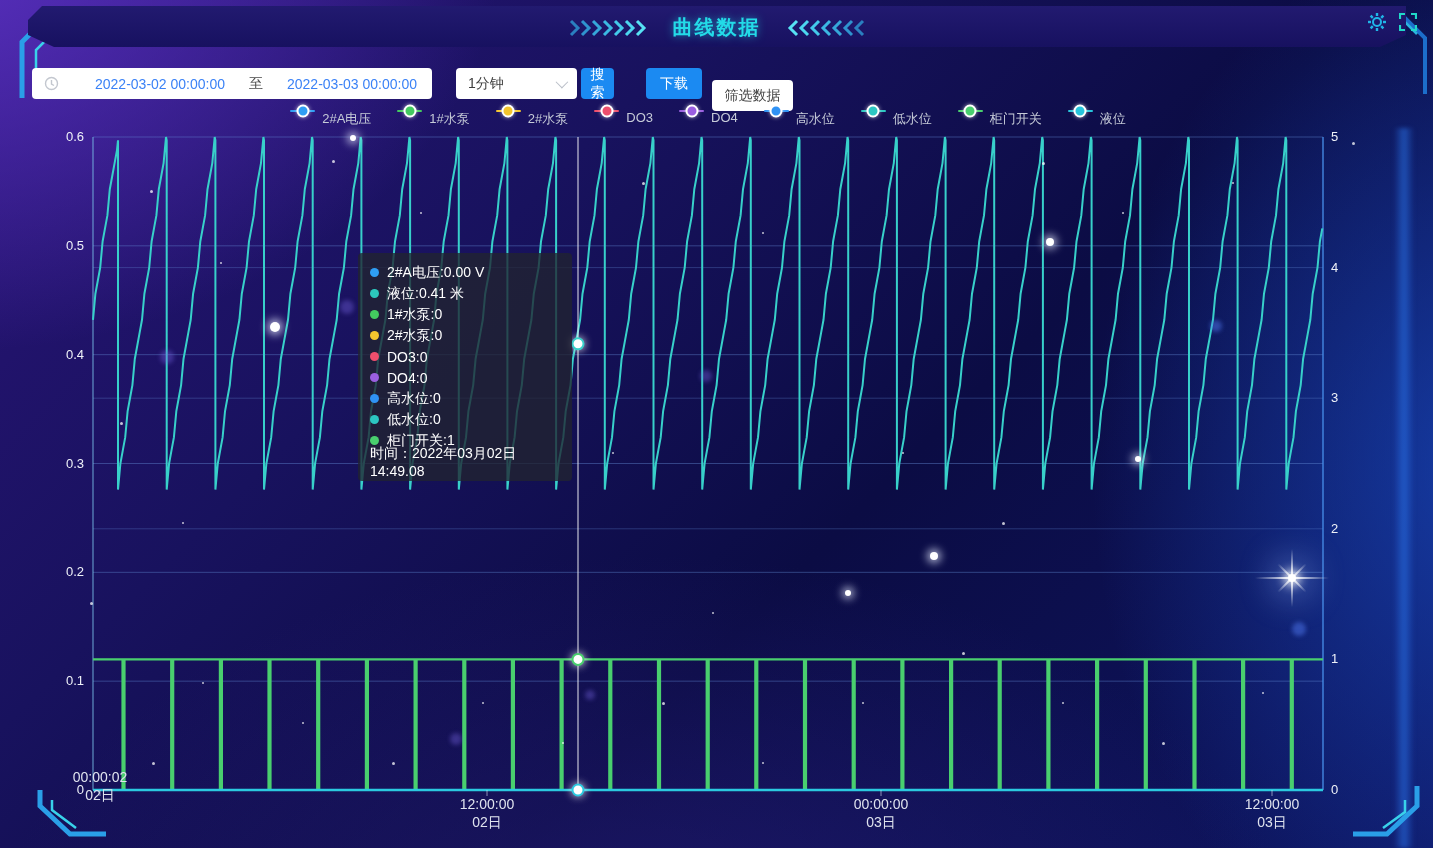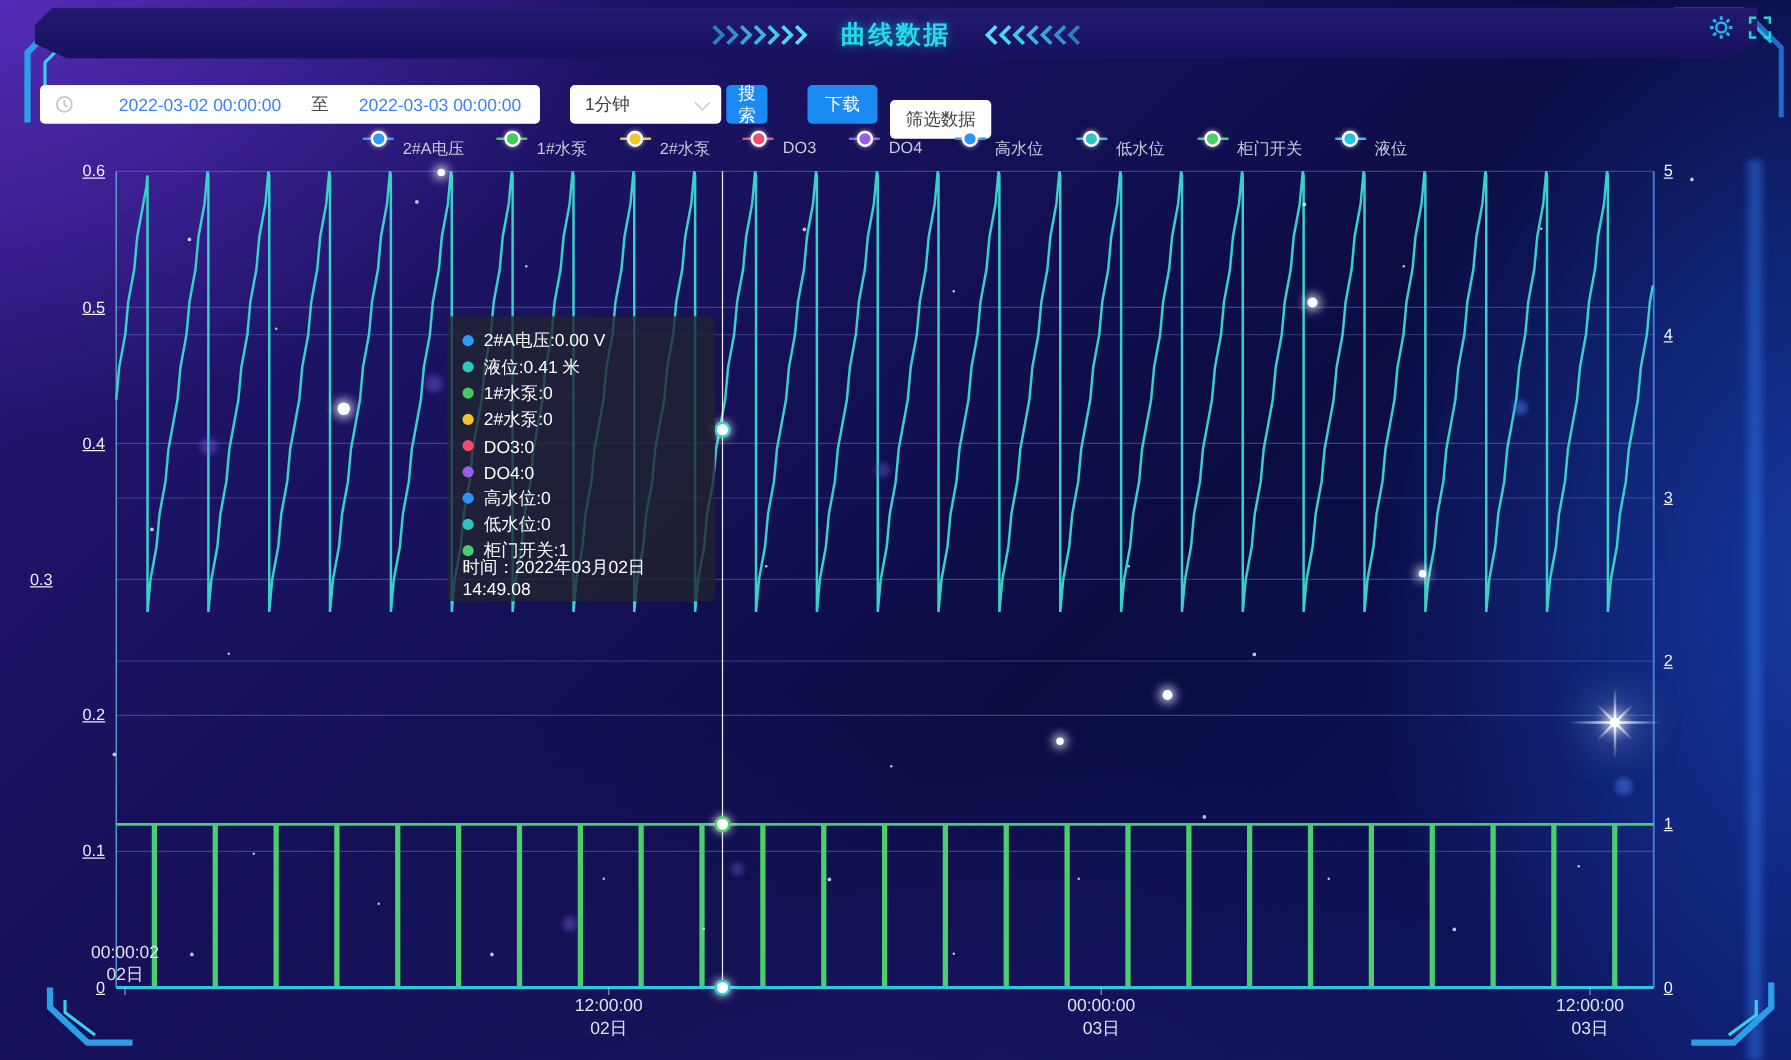--- a/index.html
+++ b/index.html
@@ -42,21 +42,21 @@
   .btn-white{background:#fff;color:#434343;}
   
   .legend{position:absolute;left:93px;top:110px;width:1230px;display:flex;justify-content:center;gap:26px;}
   .lg-item{display:flex;align-items:flex-start;gap:7px;cursor:pointer;}
   .lg-marker{position:relative;width:25px;height:2px;border-radius:1px;}
   .lg-dot{position:absolute;left:50%;top:50%;transform:translate(-50%,-50%);width:9px;height:9px;border-radius:50%;
     border:2px solid #fff;box-shadow:0 0 4px rgba(255,255,255,.65);}
   .lg-label{color:#c6cbd8;font-size:13px;}
   
   .chart-svg{position:absolute;left:0;top:0;}
-  .axis-lab{position:absolute;color:#eef1f8;font-size:13px;text-decoration:underline;}
+  .axis-lab{position:absolute;color:#eef1f8;font-size:13px;}
   .axis-lab.right{text-align:left;}
   .xlab{position:absolute;color:#dfe3ee;font-size:14px;text-align:center;line-height:18px;width:110px;}
   
   .tooltip{position:absolute;left:358px;top:253px;width:214px;background:rgba(33,36,47,.78);
     border-radius:4px;padding:9px 12px;box-sizing:border-box;z-index:5;}
   .tt-row{display:flex;align-items:center;gap:8px;height:21px;}
   .tt-dot{width:9px;height:9px;border-radius:50%;flex:0 0 auto;}
   .tt-text{color:#fff;font-size:14px;white-space:nowrap;}
   .tt-time{color:#fff;font-size:14px;height:21px;display:flex;align-items:center;}
   
@@ -241,31 +241,31 @@
       <line x1="1272" x2="1272" y1="790" y2="796" stroke="rgba(220,228,245,0.6)" stroke-width="1"></line>
       <line x1="578" x2="578" y1="137" y2="790" stroke="rgba(255,255,255,0.9)" stroke-width="1"></line>
       <circle cx="578" cy="343.7833333333333" r="5.5" fill="#ffffff" stroke="#38d0ca" stroke-width="2" style="filter:drop-shadow(0 0 4px rgba(255,255,255,.9));"></circle>
       <circle cx="578" cy="659.4" r="5.5" fill="#ffffff" stroke="#49cf6e" stroke-width="2" style="filter:drop-shadow(0 0 4px rgba(255,255,255,.9));"></circle>
       <circle cx="578" cy="790" r="5.5" fill="#ffffff" stroke="#2bc9e0" stroke-width="2" style="filter:drop-shadow(0 0 4px rgba(255,255,255,.9));"></circle>
     </svg>
   <div id="axis-labels">
       <div class="axis-lab" style="left:24px;width:60px;text-align:right;top:782px;">0</div>
       <div class="axis-lab" style="left:24px;width:60px;text-align:right;top:673.1666666666666px;">0.1</div>
       <div class="axis-lab" style="left:24px;width:60px;text-align:right;top:564.3333333333333px;">0.2</div>
-      <div class="axis-lab" style="left:24px;width:60px;top:455.5px;">0.3</div>
+      <div class="axis-lab" style="left:24px;width:60px;text-align:right;top:455.5px;">0.3</div>
       <div class="axis-lab" style="left:24px;width:60px;text-align:right;top:346.66666666666663px;">0.4</div>
       <div class="axis-lab" style="left:24px;width:60px;text-align:right;top:237.83333333333326px;">0.5</div>
       <div class="axis-lab" style="left:24px;width:60px;text-align:right;top:129px;">0.6</div>
       <div class="axis-lab right" style="left:1331px;top:782px;">0</div>
       <div class="axis-lab right" style="left:1331px;top:651.4px;">1</div>
       <div class="axis-lab right" style="left:1331px;top:520.8px;">2</div>
       <div class="axis-lab right" style="left:1331px;top:390.2px;">3</div>
       <div class="axis-lab right" style="left:1331px;top:259.6px;">4</div>
       <div class="axis-lab right" style="left:1331px;top:129px;">5</div>
-      <div class="xlab" style="left:45px;top:752px;">
+      <div class="xlab" style="left:45px;top:768px;">
         <div>00:00:02</div>
         <div>02日</div>
       </div>
       <div class="xlab" style="left:432px;top:795px;">
         <div>12:00:00</div>
         <div>02日</div>
       </div>
       <div class="xlab" style="left:826px;top:795px;">
         <div>00:00:00</div>
         <div>03日</div>

